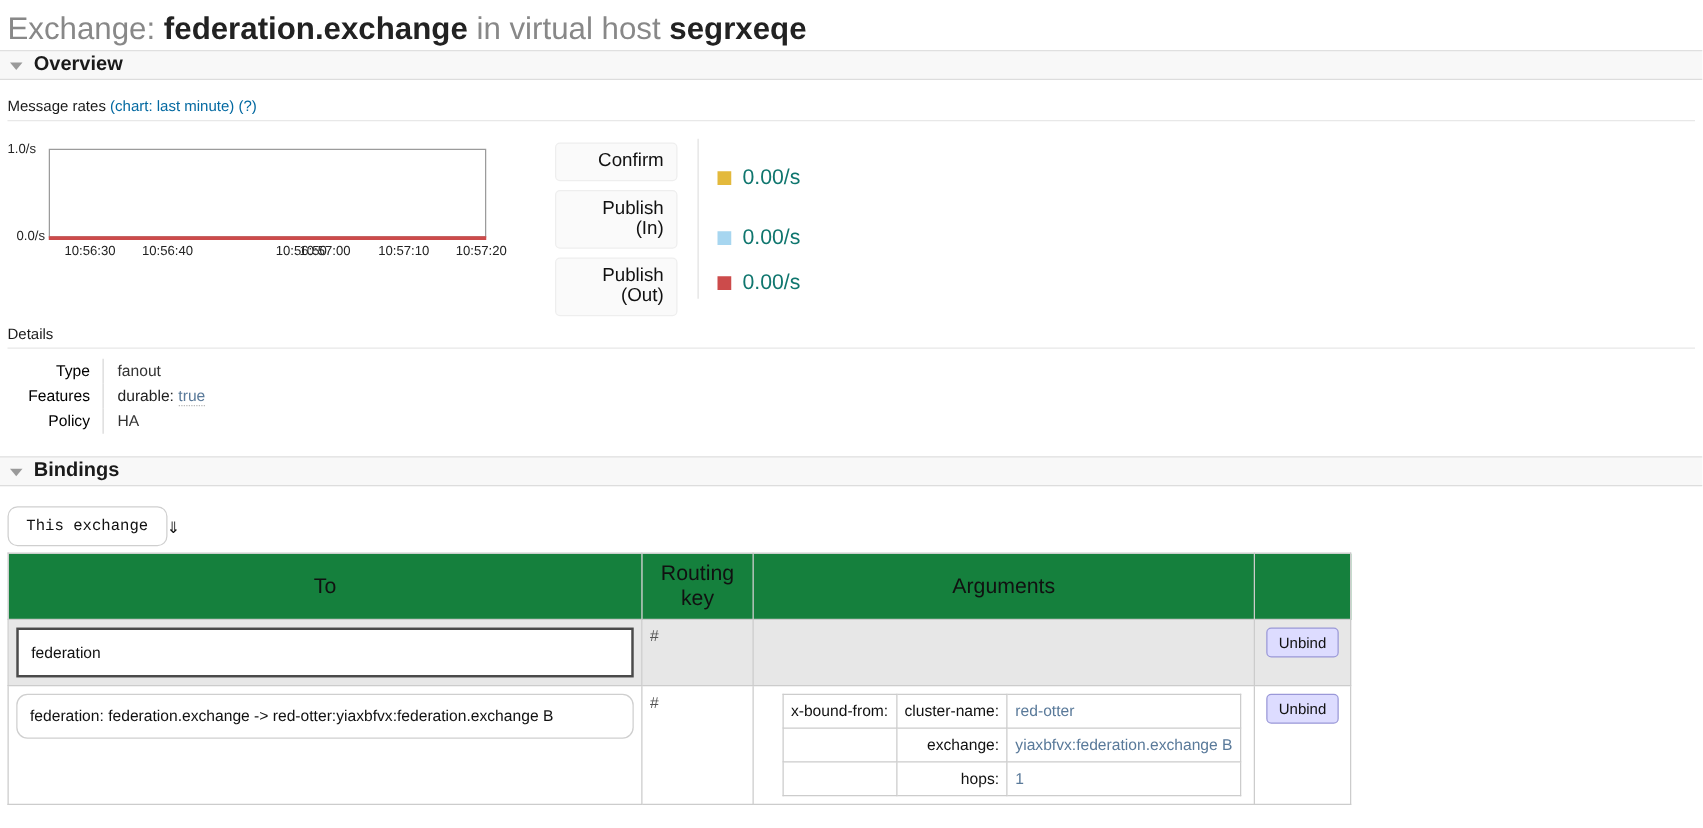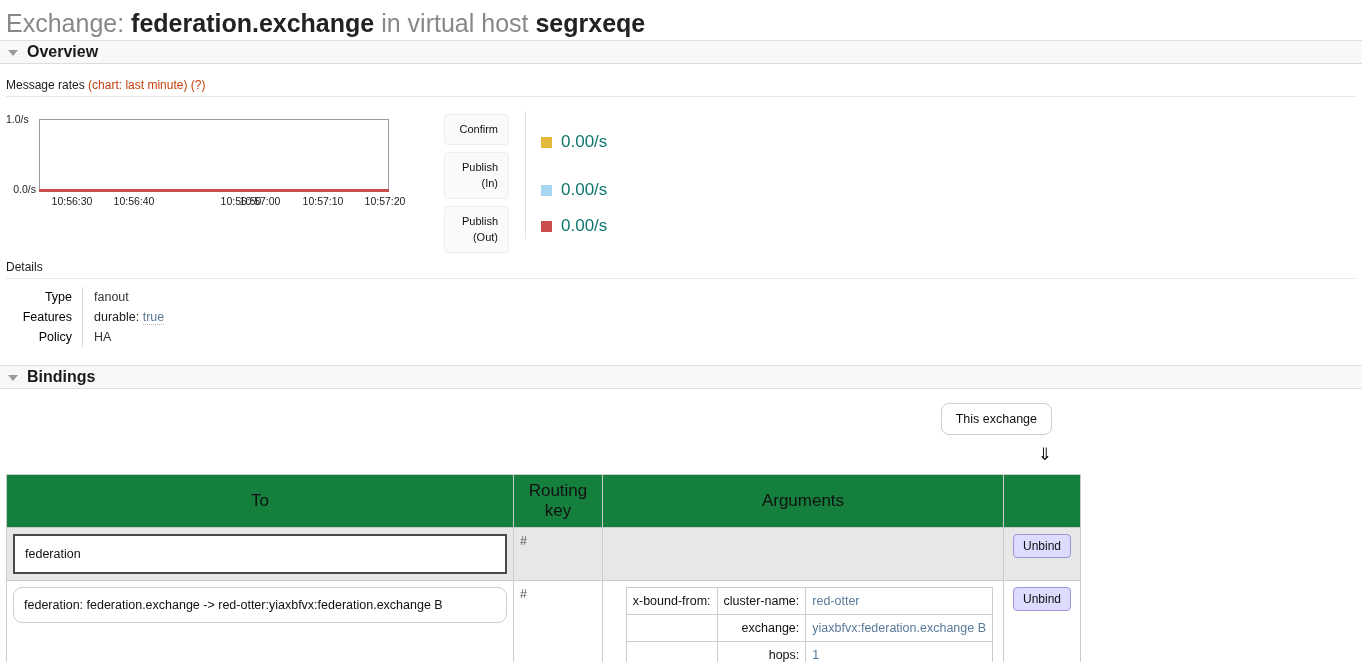--- a/index.html
+++ b/index.html
@@ -56,21 +56,21 @@
     position: relative;
     top: 1px;
   }
 
   
   .sub-label {
     font-size: 12px;
     padding: 14px 0 4px 6px;
     color: #1a1a1a;
   }
-  .sub-label .muted { color: #c2410c; }
+  .sub-label .muted { color: #0369a1; }
   .rule {
     border-bottom: 1px solid #e8e8e8;
     margin: 0 6px 0 6px;
   }
 
   
   .chart-row {
     display: flex;
     align-items: flex-start;
     padding-left: 6px;
@@ -119,25 +119,25 @@
 
   
   .metric-btns {
     margin-left: 38px;
     display: flex;
     flex-direction: column;
     gap: 7px;
     padding-top: 3px;
   }
   .metric-btn {
-    width: 65px;
+    width: 98px;
     border: 1px solid #eeeeee;
     background: #fafafa;
     border-radius: 4px;
-    font-size: 11px;
+    font-size: 15px;
     color: #111;
     text-align: right;
     padding: 6px 10px 7px 8px;
     line-height: 16px;
     box-sizing: border-box;
   }
   .divider-v {
     width: 1px;
     background: #e2e2e2;
     height: 128px;
@@ -184,24 +184,24 @@
   .kv-key { color: #222; }
   .kv-val {
     color: #5a7a9a;
     border-bottom: 1px dotted #b8b8b8;
   }
 
   
   .bindings-body { padding-top: 14px; }
   .this-exchange-row {
     display: flex;
-    flex-direction: column;
-    align-items: flex-end;
+    align-items: center;
     width: 1046px;
     margin-left: 6px;
+    font-family: Liberation Mono, monospace;
   }
   .exchange-chip {
     border: 1px solid #cfcfcf;
     border-radius: 8px;
     padding: 8px 14px;
     font-size: 12.5px;
     color: #111;
     background: #fff;
   }
   .down-arrow {

